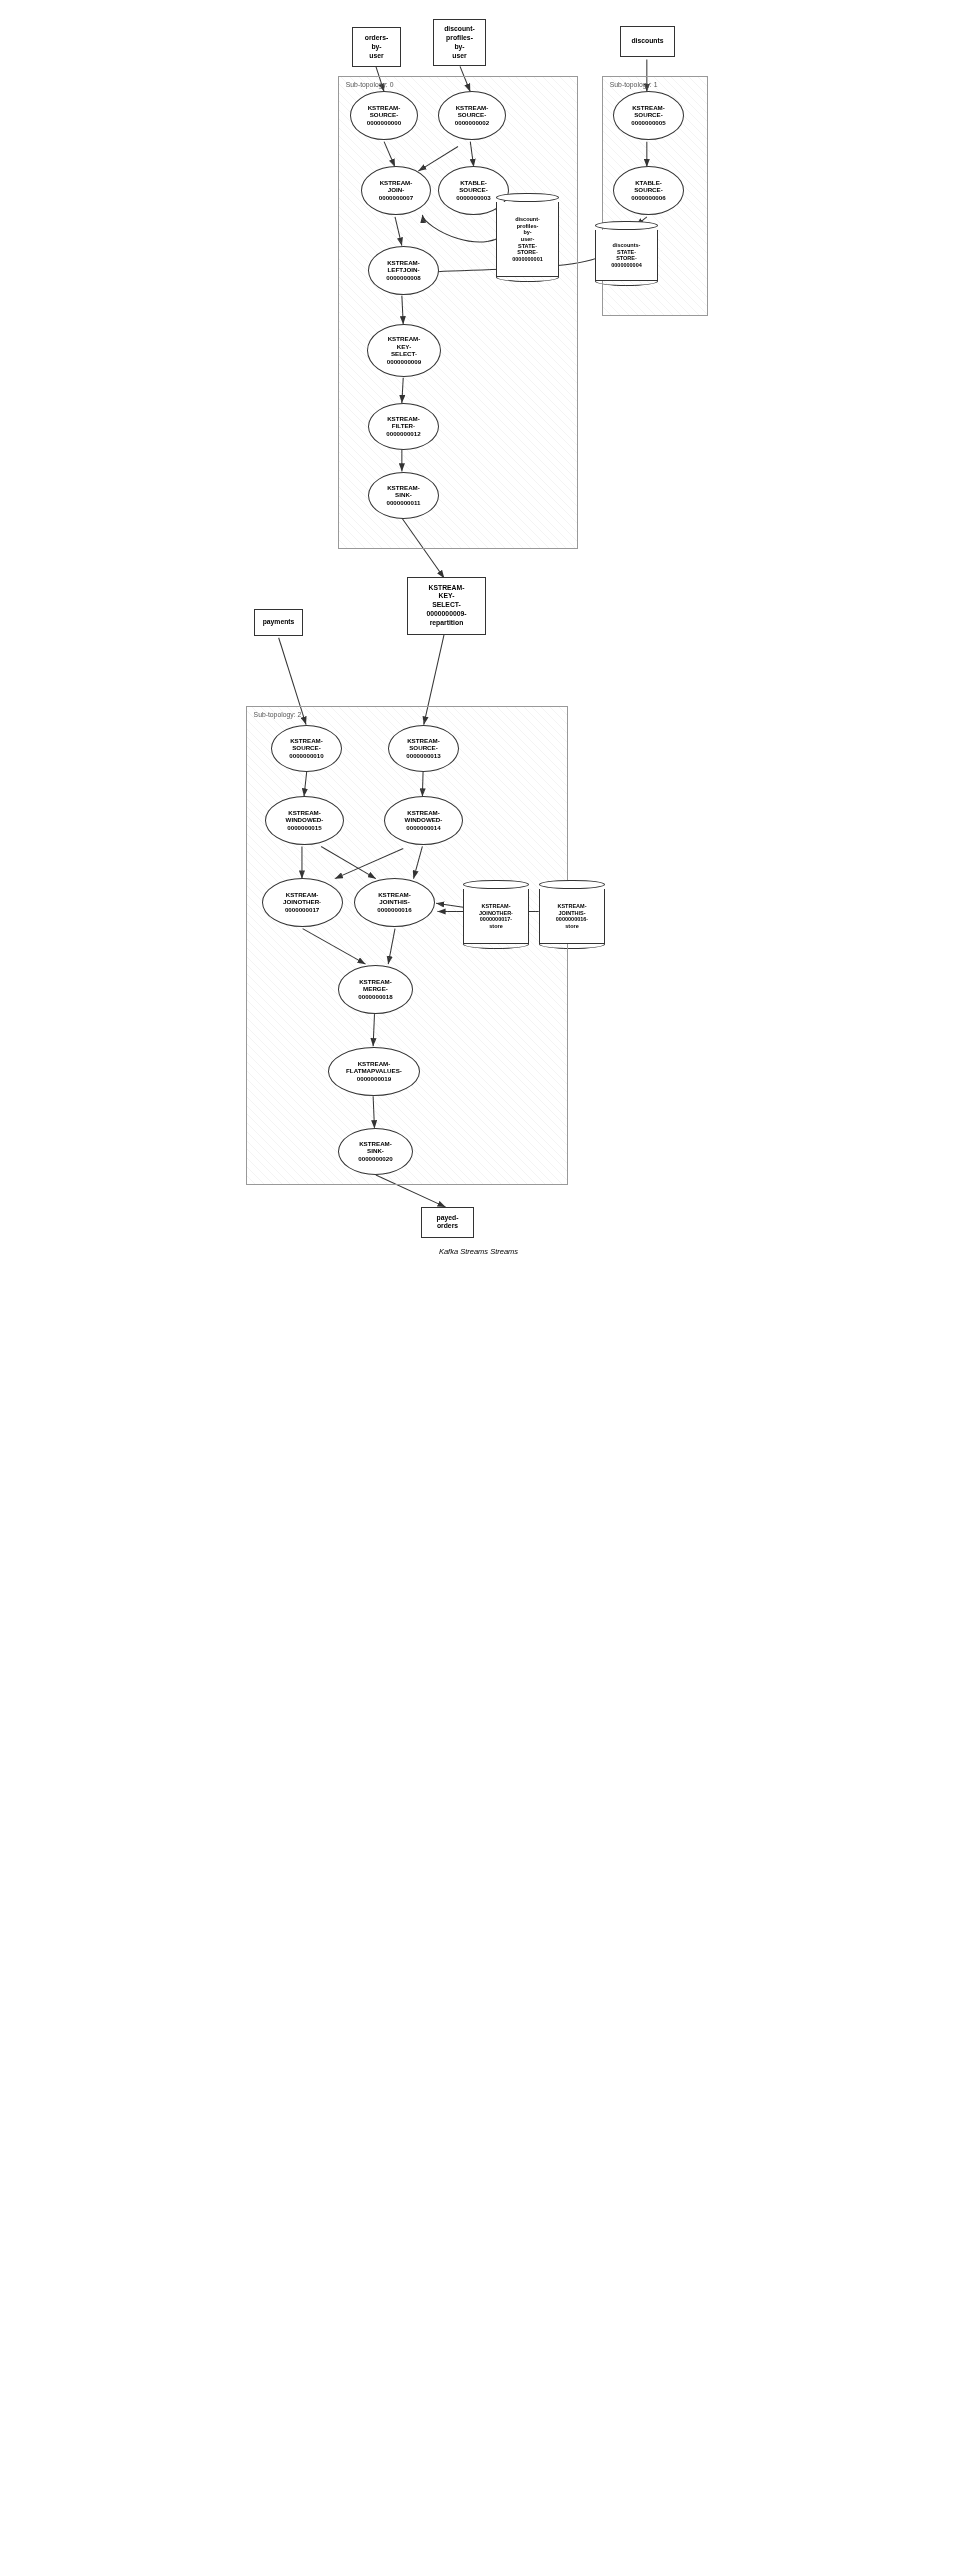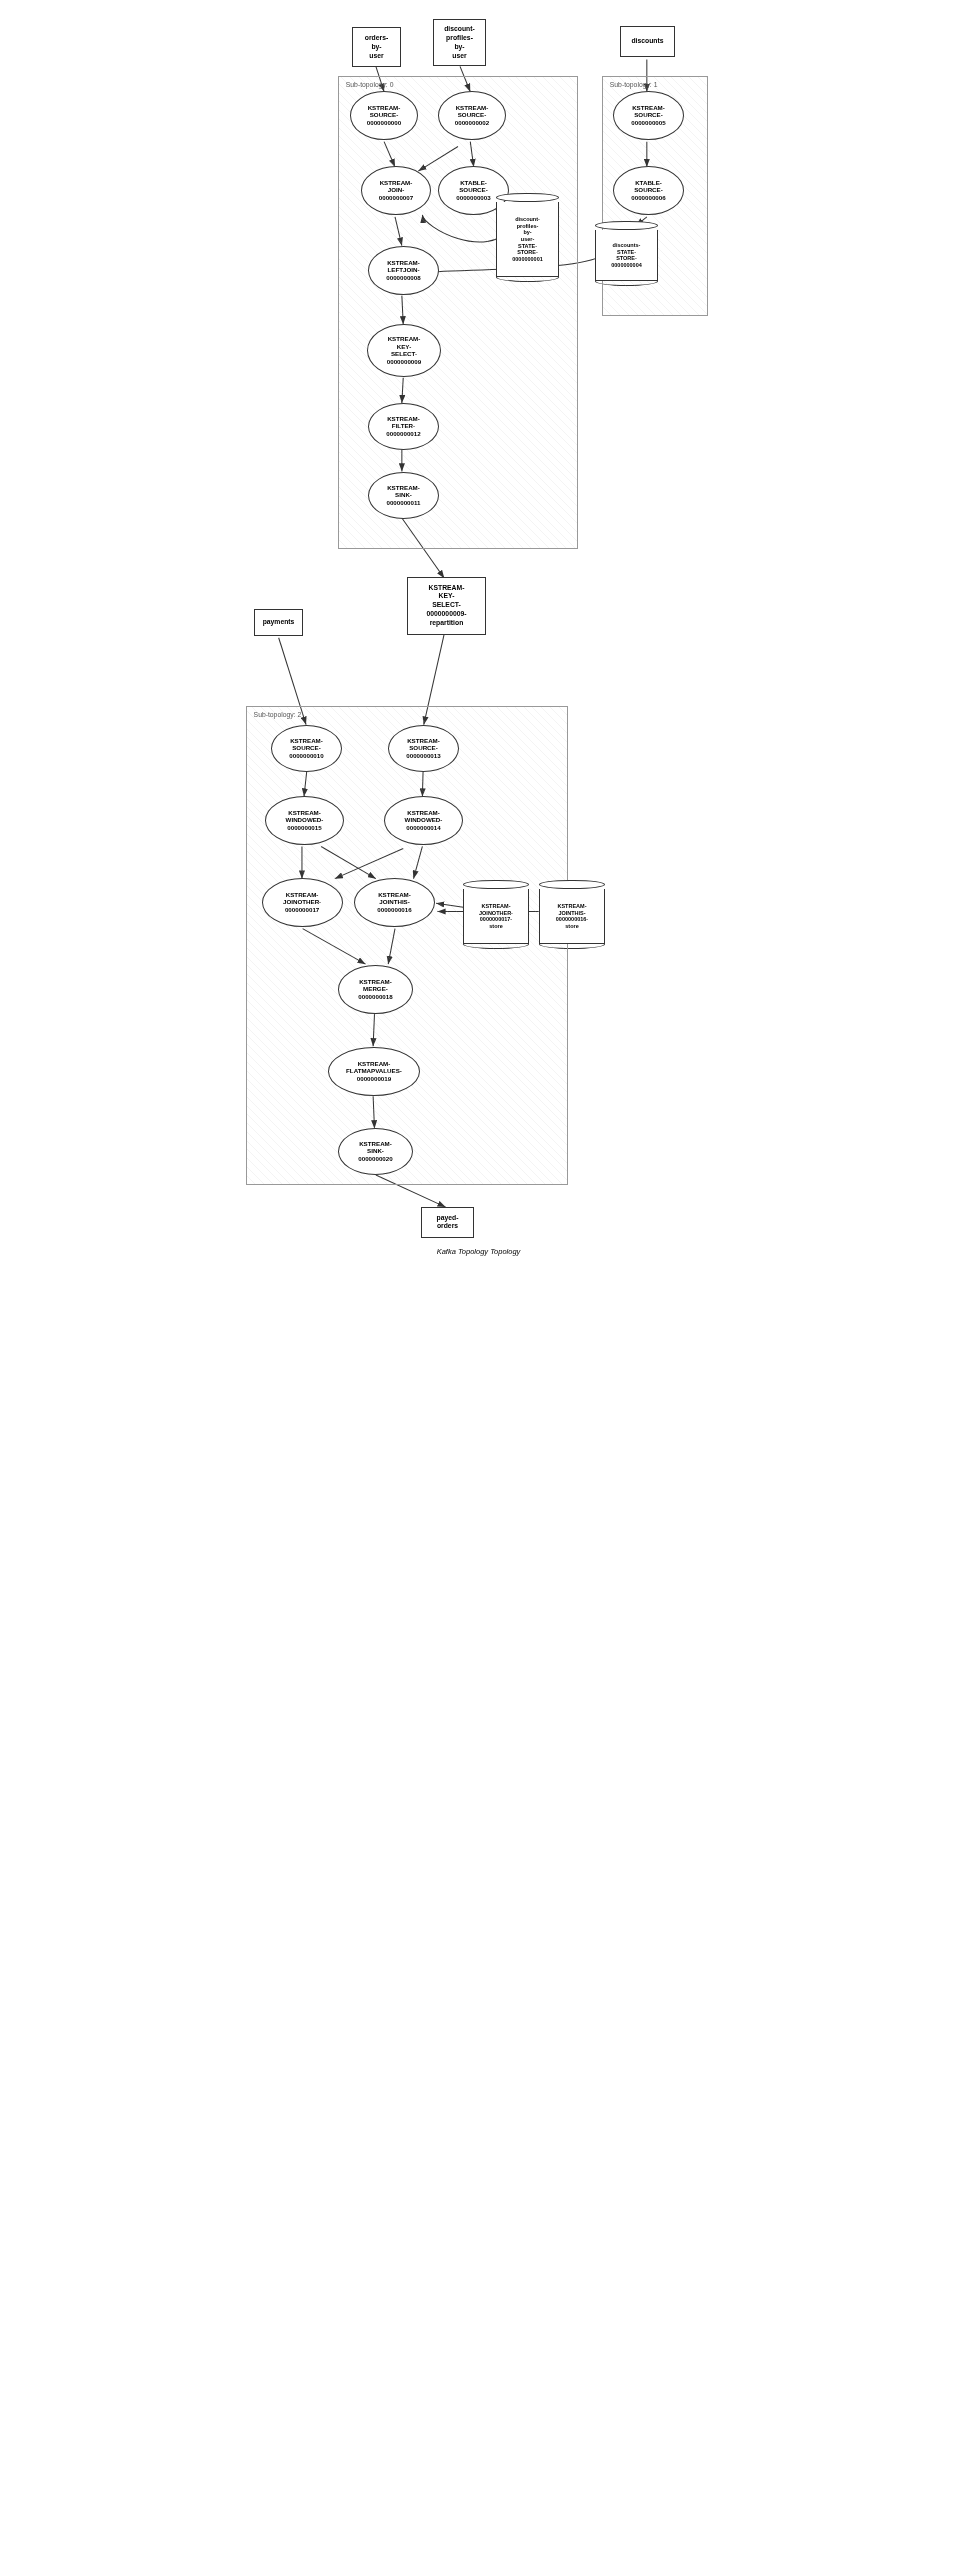--- a/index.html
+++ b/index.html
@@ -340,16 +340,16 @@
 
   <div class="cylinder-node" style="left:300px; top:866px; width:66px;">
     <div class="cyl-top" style="width:66px; border-radius:50%/4.8px;"></div>
     <div class="cyl-body" style="min-height:55px; width:66px; font-size:5.5px; white-space:pre-line; text-align:center;">KSTREAM-
 JOINTHIS-
 0000000016-
 store</div>
     <div class="cyl-bottom" style="width:66px; border-radius:50%/4.8px;"></div>
   </div>
 
-  <div class="footer-label" style="top:1233px;">Kafka Topology Topology</div>
+  <div class="footer-label" style="top:1233px;">Kafka Streams Streams</div>
 
 </div>
 
 
 </body></html>

